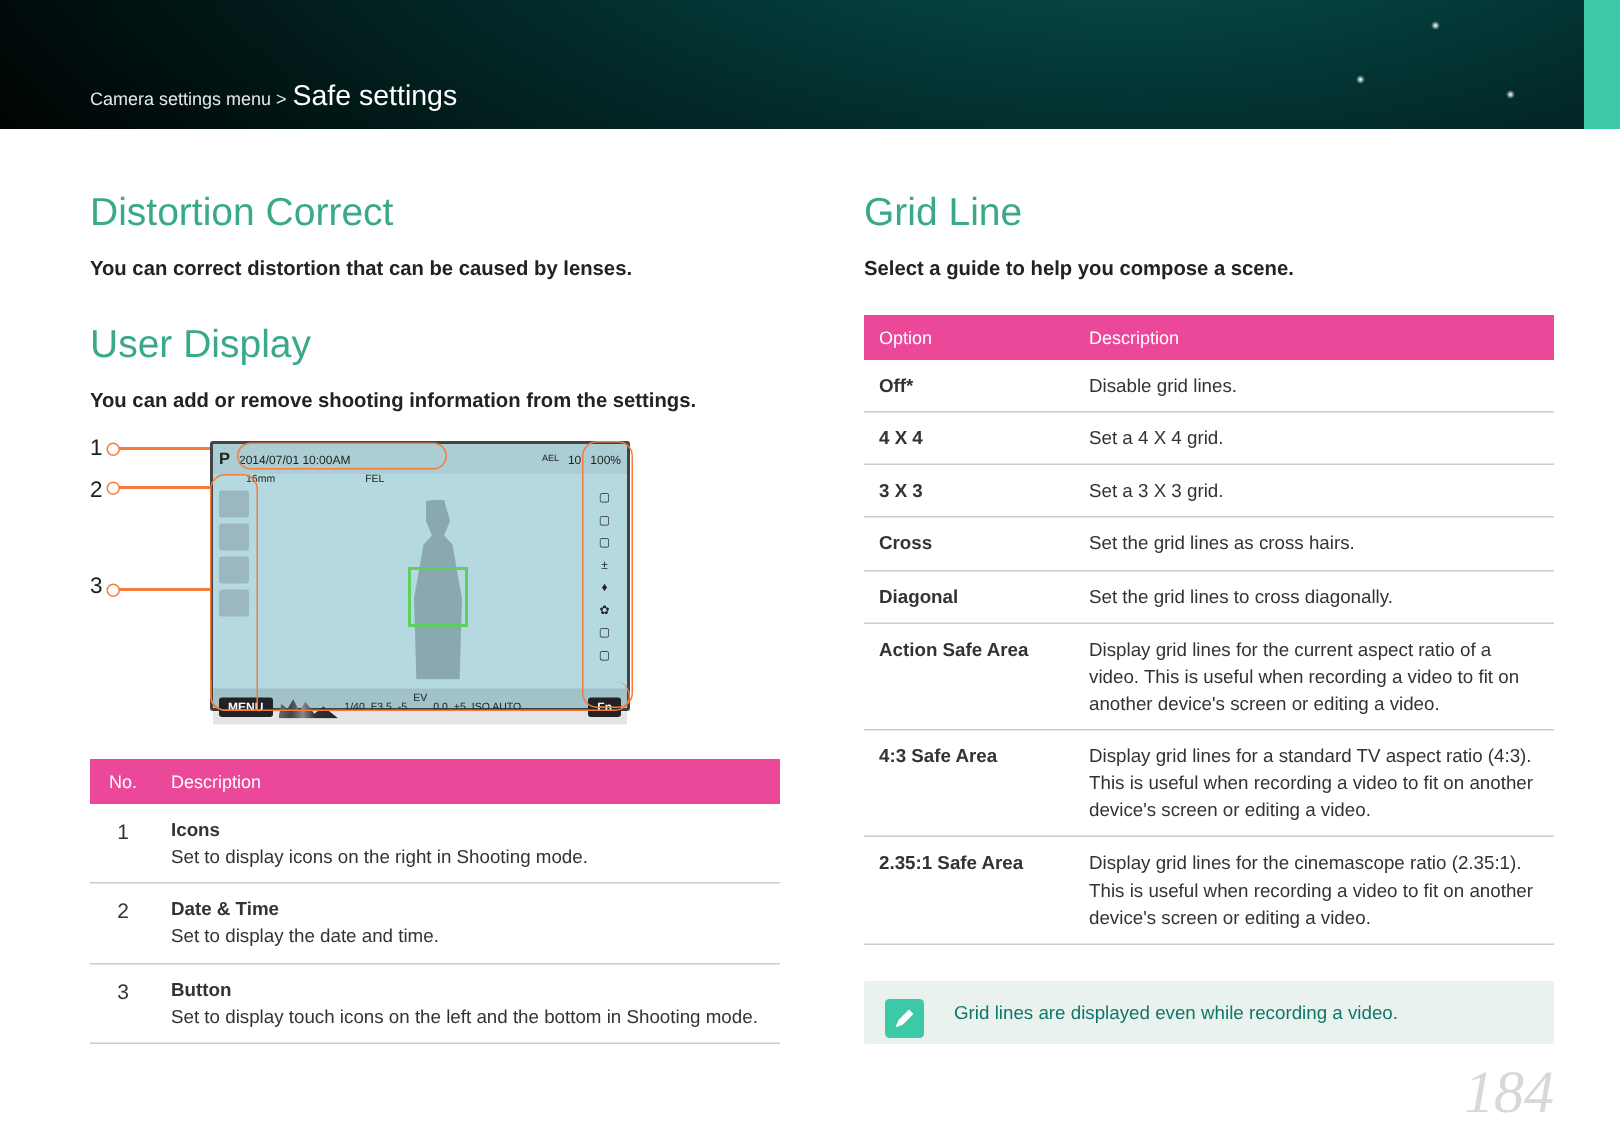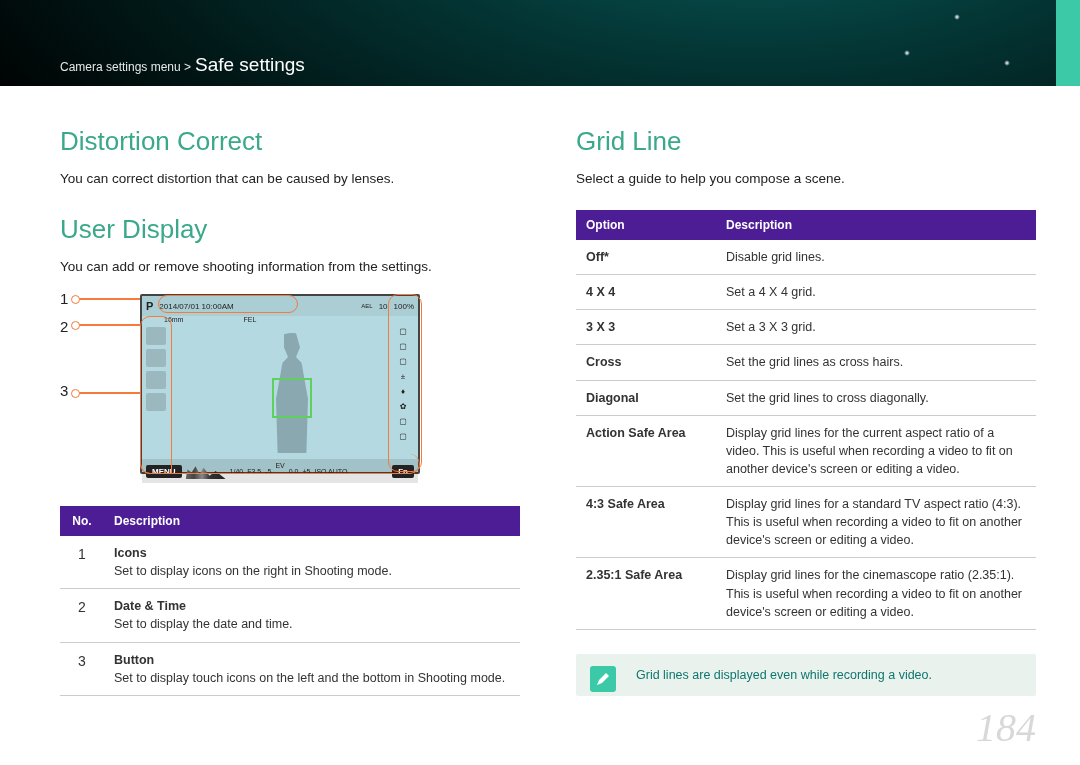--- a/index.html
+++ b/index.html
@@ -60,20 +60,21 @@
   h2 {
     color: #3aa88a;
     font-weight: 400;
     font-size: 26px;
     margin-bottom: 14px;
   }
   p.intro {
     font-size: 13.5px;
     color: #222;
     margin-bottom: 28px;
+    font-weight: bold;
   }
   .display-wrap {
     position: relative;
     margin-bottom: 20px;
     height: 200px;
   }
   .callout-col {
     position: absolute;
     left: 0; top: 0;
     width: 30px;
@@ -180,23 +181,23 @@
     border: 1.5px solid #f47b3c;
     border-radius: 50%;
     background: #fff;
   }
   table.num-desc, table.opt-desc {
     width: 100%;
     border-collapse: collapse;
     font-size: 12.5px;
   }
   table th {
-    background: #4c1d95;
+    background: #ec4899;
     color: #fff;
-    font-weight: 700;
+    font-weight: 400;
     text-align: left;
     padding: 8px 10px;
     font-size: 12px;
   }
   table.num-desc th:first-child { width: 44px; text-align: center; }
   table.num-desc td:first-child { text-align: center; font-size: 14px; }
   table td {
     padding: 8px 10px;
     border-bottom: 1px solid #ccc;
     vertical-align: top;

